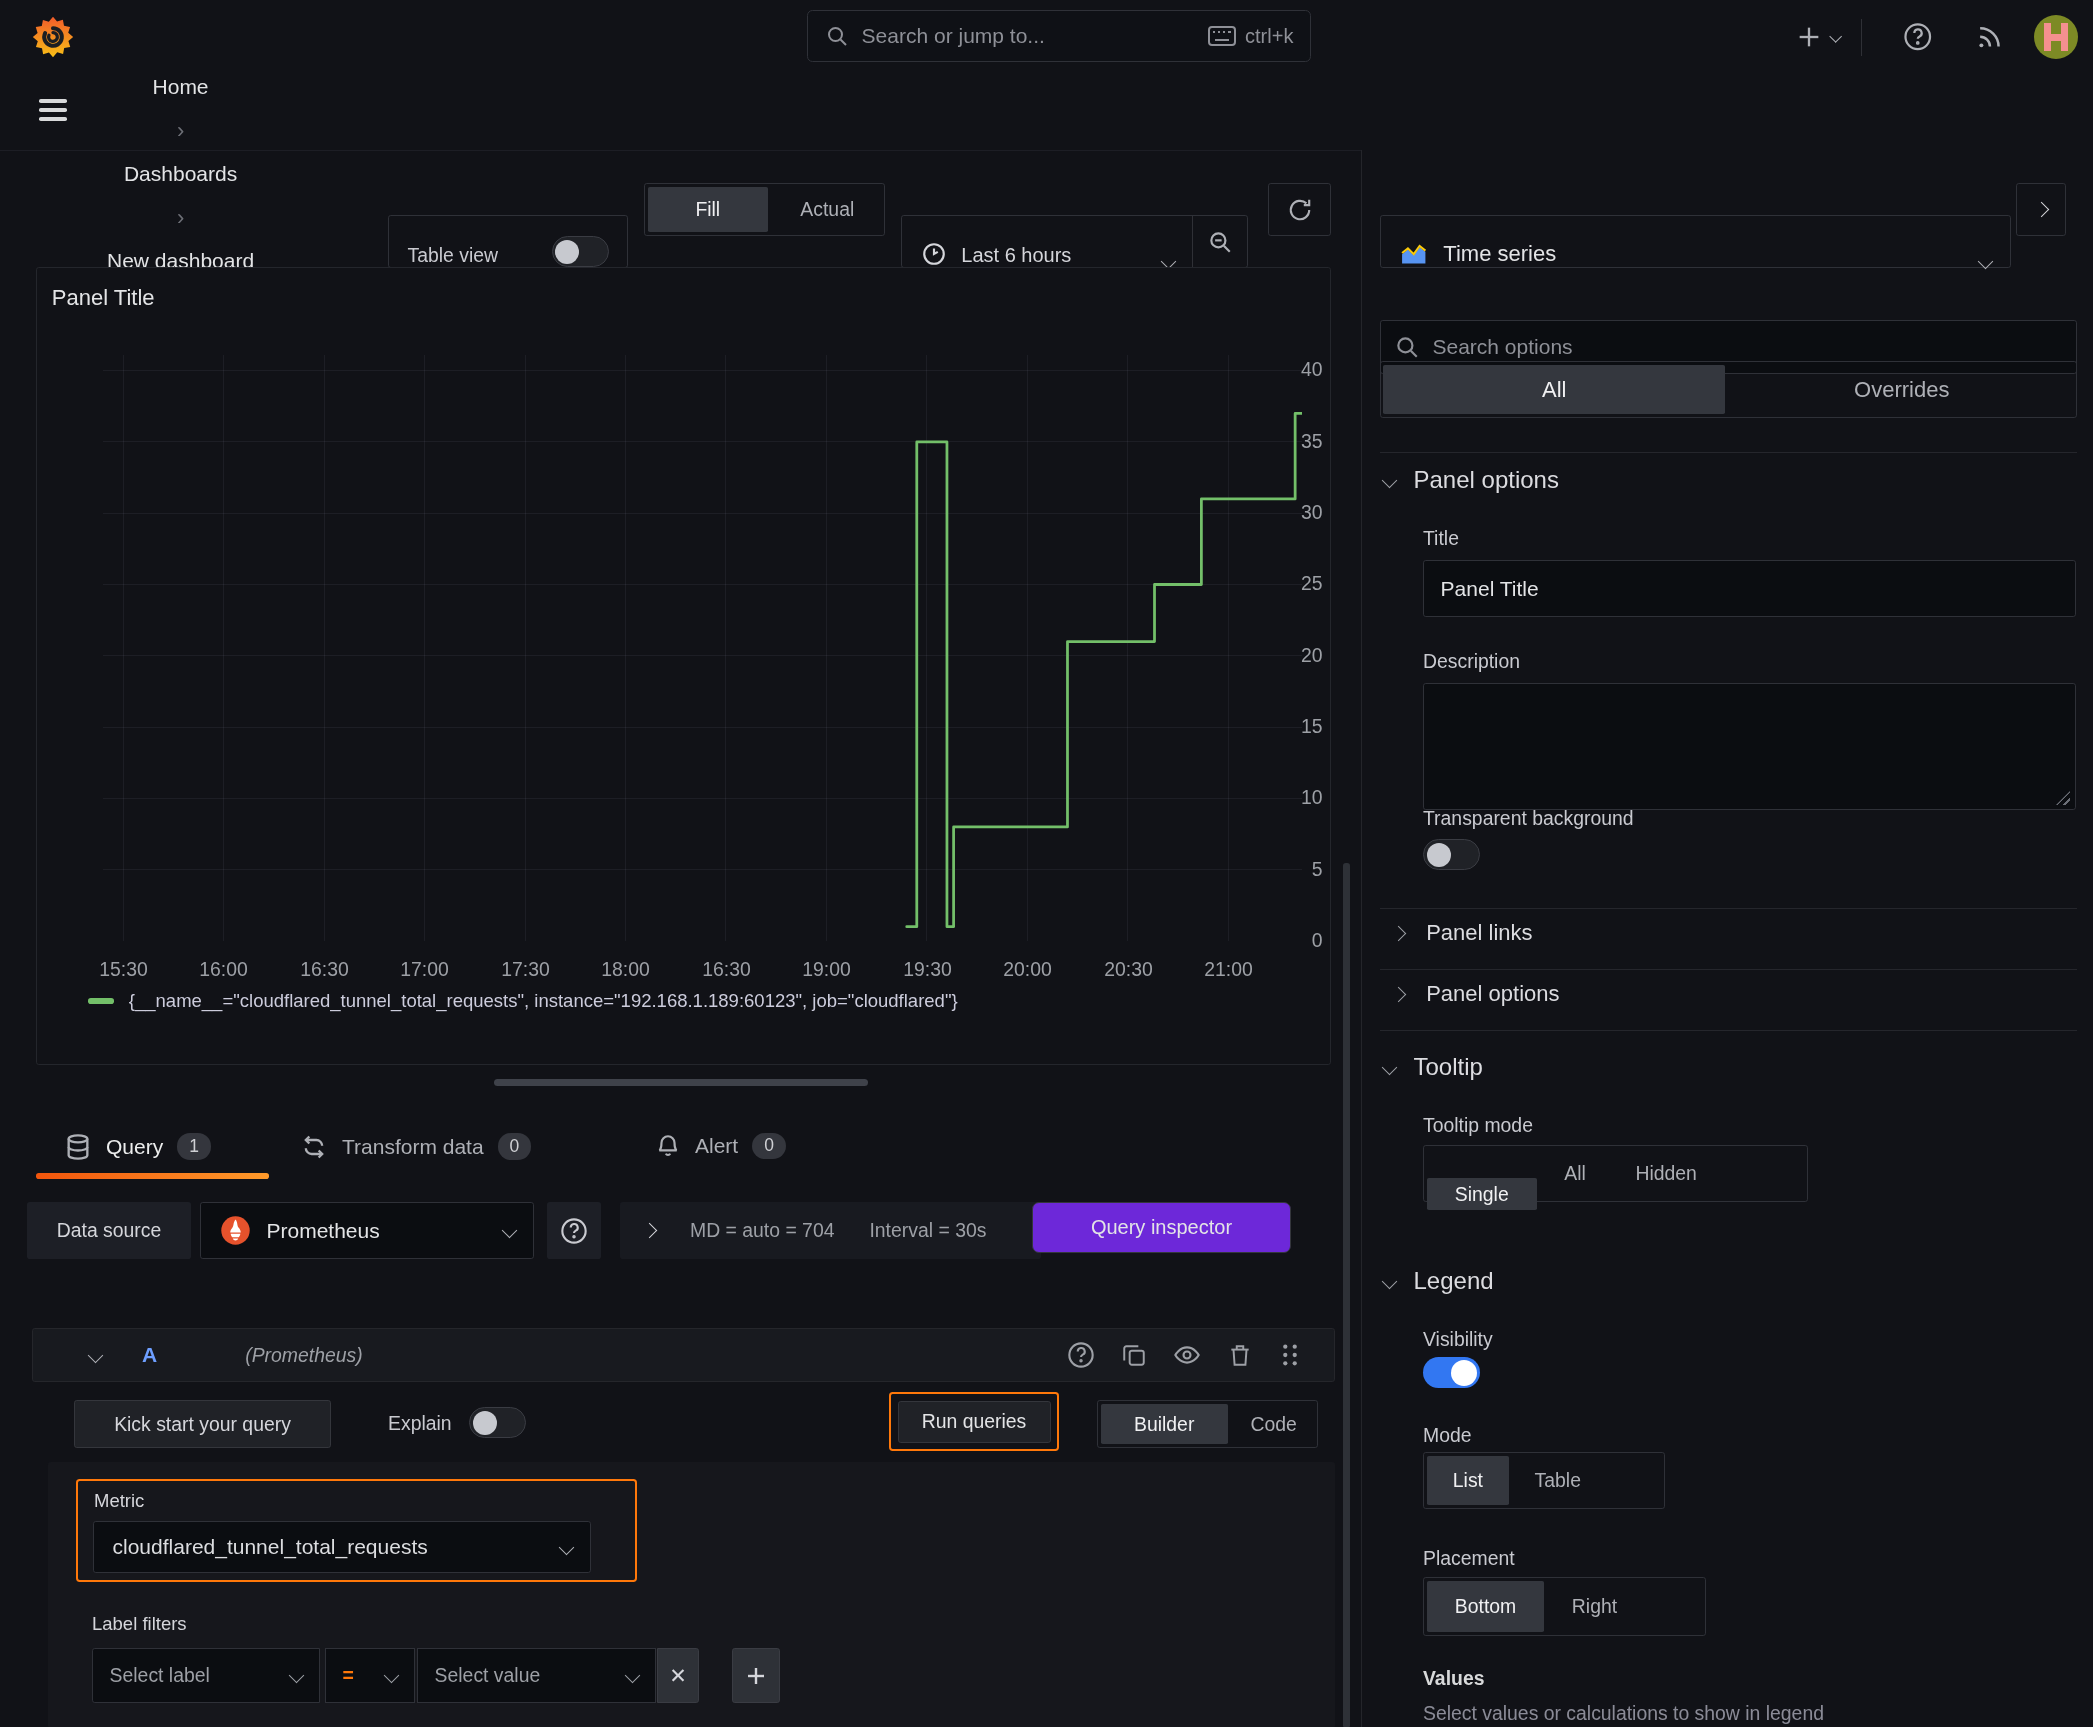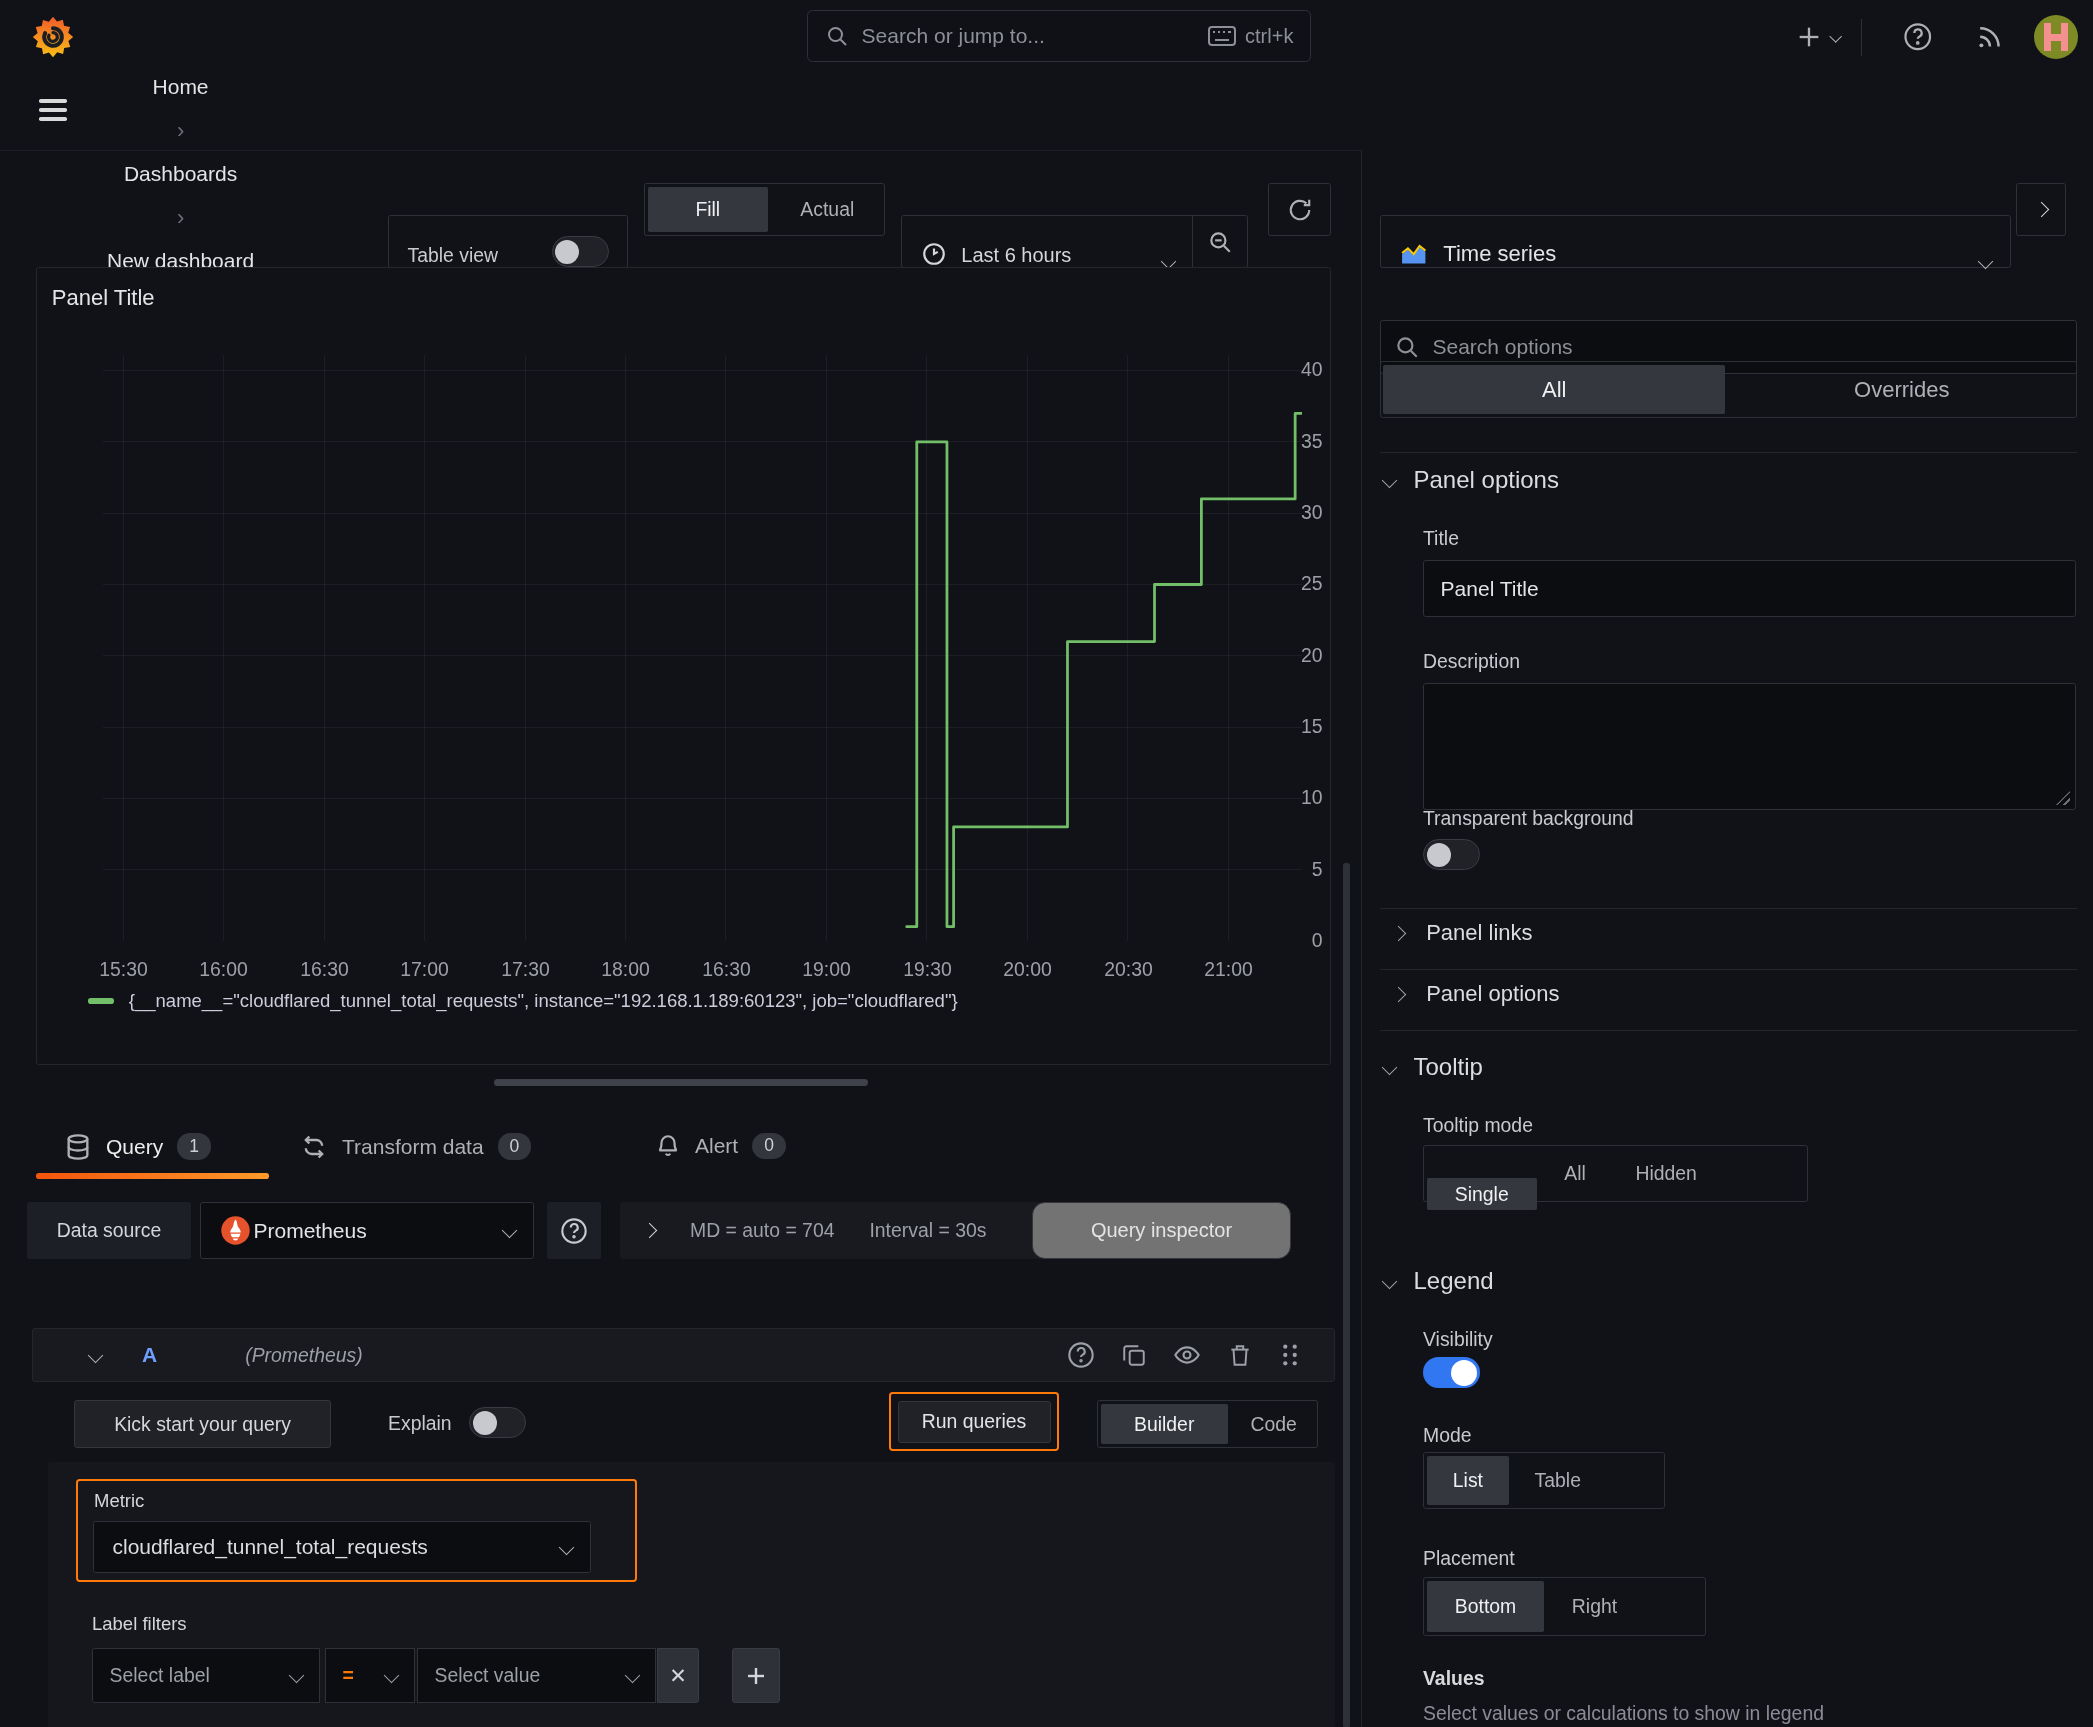--- a/index.html
+++ b/index.html
@@ -48,21 +48,21 @@
   .toggle{width:57px;height:31px;border-radius:15.7px;position:relative;box-sizing:border-box;}
   .toggle.off{background:#202227;border:0.9px solid #3a3c43;}
   .toggle.off::after{content:"";position:absolute;left:2.8px;top:2.8px;width:24px;height:24px;border-radius:50%;background:#c7c9cf;}
   .toggle.on{background:#3277f2;}
   .toggle.on::after{content:"";position:absolute;right:2.8px;top:2.8px;width:26px;height:26px;border-radius:50%;background:#fff;}
   .lbl{font-size:19.4px;color:#c9cad0;}
   .sec-head{display:flex;align-items:center;gap:18.5px;font-size:24px;color:#dcdce0;font-weight:500;}
   .sec-head .chev{color:#9da0a6;}
   .hdivider{height:0.9px;background:rgba(204,204,220,0.11);}
   .darksel{background:#0b0d11;border:0.9px solid #2f3138;border-radius:2.8px;box-sizing:border-box;
-           display:flex;align-items:center;padding:0 18.5px;gap:3px;}
+           display:flex;align-items:center;padding:0 18.5px;gap:16px;}
   .pill{background:#34363d;color:#cfd0d4;font-size:17.5px;border-radius:13px;padding:2.8px 12px;}
   
   .panel{position:absolute;left:36px;top:267px;width:1295px;height:798px;border:0.9px solid #24262c;
          border-radius:2.8px;box-sizing:border-box;background:#111217;}
   .panel-title{position:absolute;left:14.8px;top:16.6px;font-size:22px;color:#e3e4e6;}
   .plot-wrap{position:absolute;left:66px;top:87px;width:1199px;height:586px;}
   .y-tick{position:absolute;right:7.4px;width:46px;text-align:right;font-size:19.4px;color:#9da0a6;}
   .x-tick{position:absolute;top:0;width:83px;text-align:center;font-size:19.4px;color:#9da0a6;}
   .x-labels{position:absolute;left:0;top:690px;width:1295px;height:26px;}
   .legend-row{position:absolute;left:51px;top:722px;display:flex;align-items:center;gap:14.8px;}
@@ -78,22 +78,22 @@
   .tab-underline{position:absolute;left:0;top:46px;width:233px;height:5.5px;border-radius:2.8px;
                  background:linear-gradient(90deg,#f2550c,#ff9a2a);}
   
   .ds-label{position:absolute;left:27px;top:1202px;width:164px;height:57px;background:#1d1f26;border-radius:2.8px;
             display:flex;align-items:center;justify-content:center;font-size:19.4px;color:#d5d6db;}
   .ds-select{position:absolute;left:200px;top:1202px;width:334px;height:57px;}
   .help-sq{position:absolute;left:547px;top:1202px;width:54px;height:57px;background:#1d1f26;border-radius:2.8px;
            display:flex;align-items:center;justify-content:center;color:#c9cad0;}
   .stats-box{position:absolute;left:620px;top:1202px;width:421px;height:57px;background:#181a20;border-radius:2.8px;
              display:flex;align-items:center;gap:35px;padding:0 24px;box-sizing:border-box;font-size:19.4px;color:#9da0a6;}
-  .qi-btn{position:absolute;left:1032px;top:1202px;width:259px;height:57px;background:#737373;border:0.9px solid #34363c;
-          border-radius:13px;display:flex;align-items:center;justify-content:center;font-size:20px;color:#e3e4e6;box-sizing:border-box;}
+  .qi-btn{position:absolute;left:1032px;top:1202px;width:259px;height:51px;background:#6d28d9;border:0.9px solid #34363c;
+          border-radius:7px;display:flex;align-items:center;justify-content:center;font-size:20px;color:#e3e4e6;box-sizing:border-box;}
   .qrow{position:absolute;left:32px;top:1328px;width:1303px;height:54px;background:#181a1f;border:0.9px solid #25262b;
         border-radius:2.8px;box-sizing:border-box;display:flex;align-items:center;}
   .qrow .ref{color:#6e9fff;font-size:21px;font-weight:bold;}
   .qrow .dshint{color:#9da0a6;font-size:19.4px;font-style:italic;}
   .qrow-icons{margin-left:auto;display:flex;align-items:center;gap:26px;margin-right:33px;color:#9da0a6;}
   .kick-btn{position:absolute;left:74px;top:1400px;width:257px;height:48px;background:#202227;border:0.9px solid #34363c;
             border-radius:2.8px;display:flex;align-items:center;justify-content:center;font-size:19.4px;color:#d5d6db;box-sizing:border-box;}
   .run-hl{position:absolute;left:889px;top:1392px;width:170px;height:59px;border:2.8px solid #ff780a;border-radius:3.7px;
           box-sizing:border-box;display:flex;align-items:center;justify-content:center;}
   .run-btn{width:153px;height:42px;background:#202227;border:0.9px solid #34363c;border-radius:2.8px;

